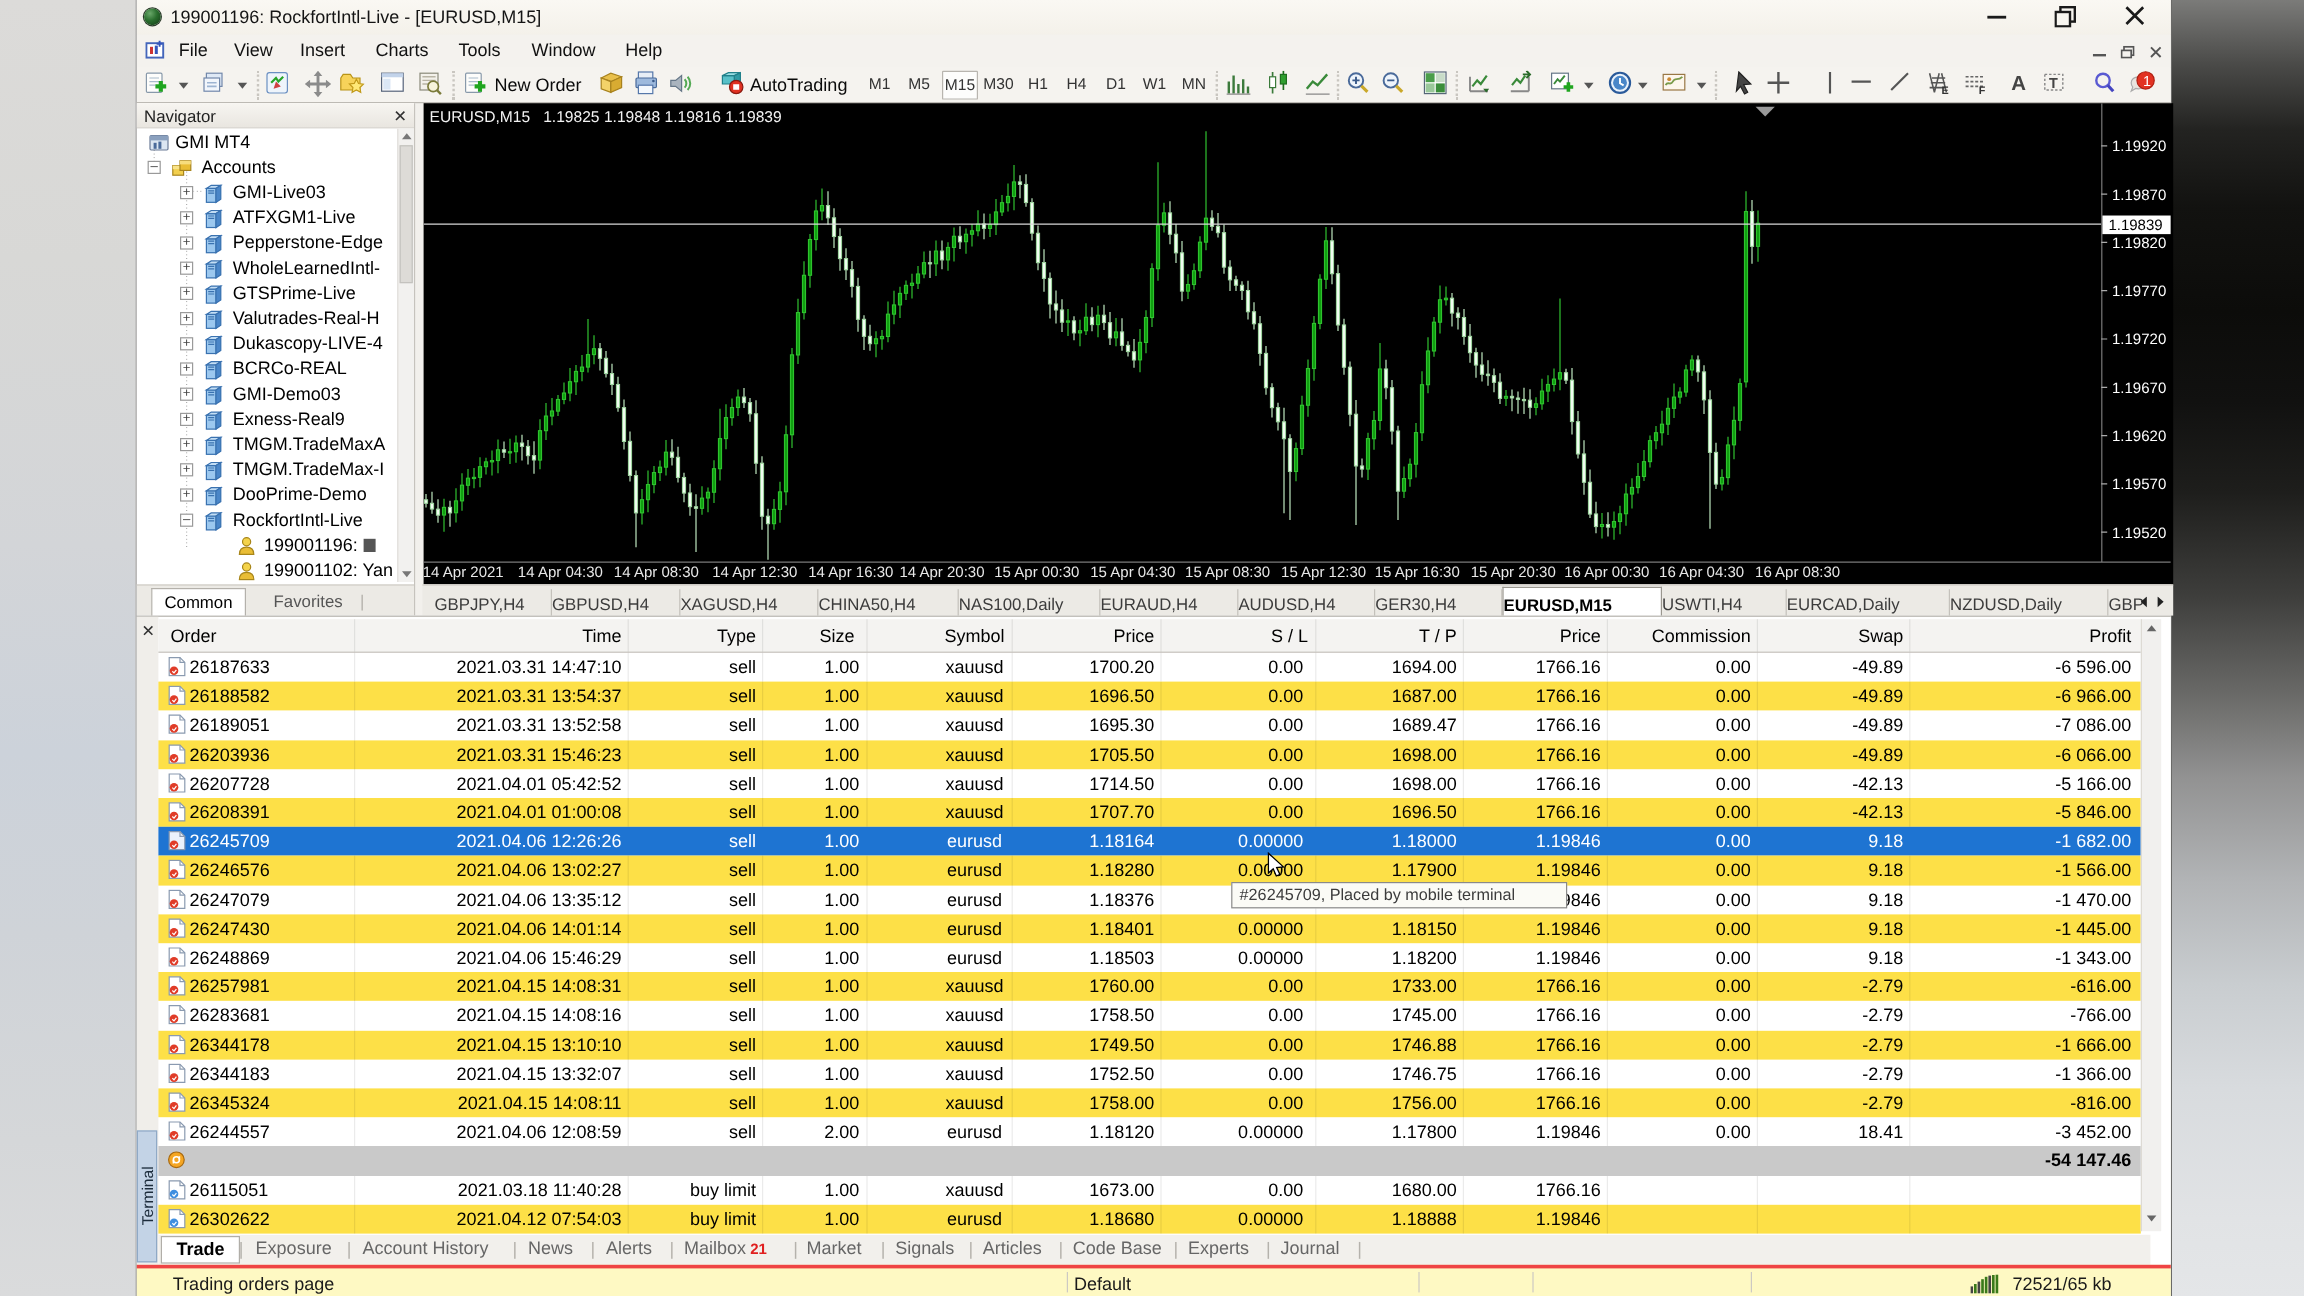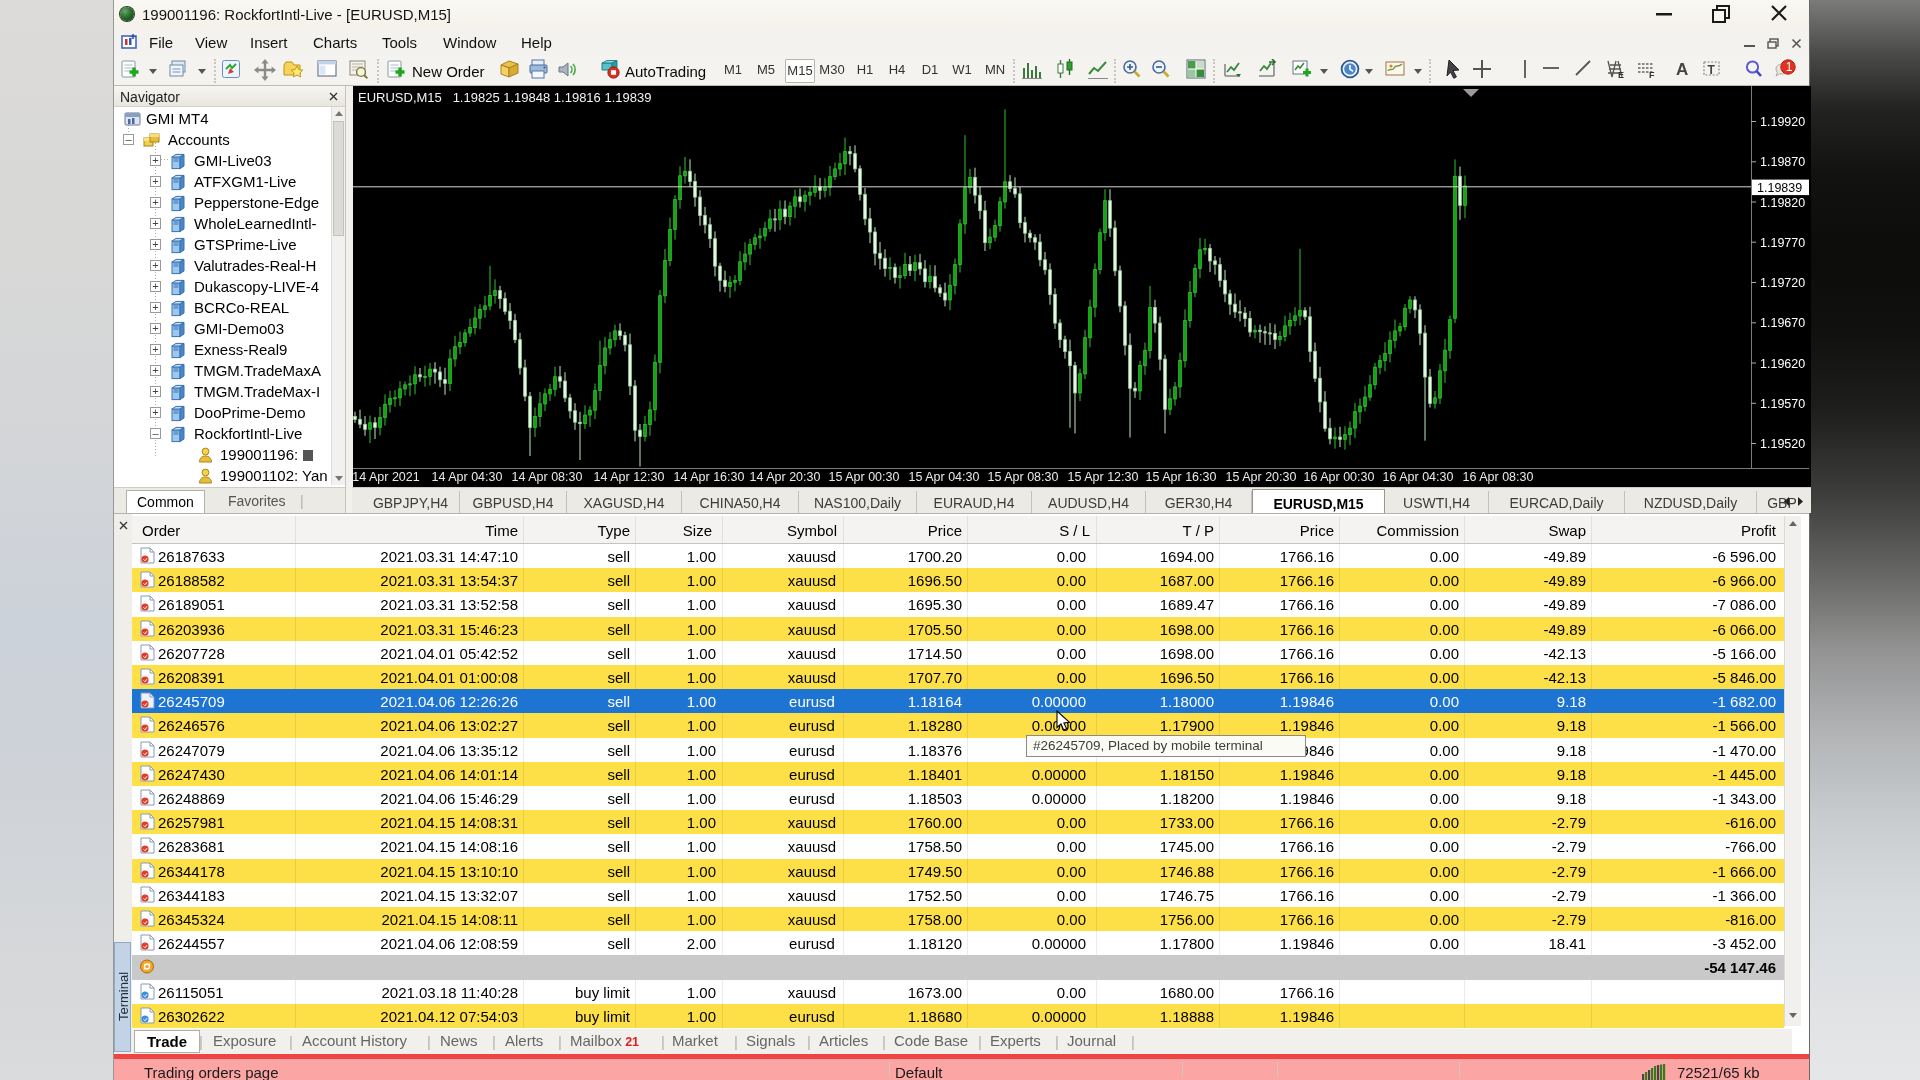--- a/index.html
+++ b/index.html
@@ -25,21 +25,21 @@
 .nav-h{position:absolute;left:0;top:0;width:100%;height:21px;background:linear-gradient(180deg,#f7f5f1,#e9e6e0);border-bottom:1px solid #d4d1cb;font-size:14px;color:#222}
 .nav-tree{position:absolute;left:0;top:21px;width:100%;height:380px;overflow:hidden;font-size:15px;color:#000}
 .trow{position:absolute;height:21px;white-space:nowrap}
 .pm{position:absolute;width:11px;height:11px;border:1px solid #9a9a9a;background:#fff;font-size:11px;line-height:9px;text-align:center;color:#444}
 .nav-tabs{position:absolute;left:0;top:401px;width:100%;height:26px;background:#eceae5;border-top:1px solid #cfccc6;font-size:14px;color:#555}
 .ntab{position:absolute;top:2px;height:24px;padding:3px 10px 0 10px}
 .ntab.on{background:#fff;border:1px solid #b4b1ab;border-bottom:none;color:#000}
 
 .chart{position:absolute;left:239px;top:86px;width:1458px;height:401px;background:#000}
 .ctabs{position:absolute;left:238px;top:487px;width:1459px;height:26px;background:#eceae5;border-top:1px solid #cfccc6;font-size:14px;color:#3c3c3c}
-.ctab{position:absolute;top:3px;height:23px;text-align:center;padding-top:4px;border-right:1px solid #c4c1bb}
+.ctab{position:absolute;top:3px;height:23px;padding-top:4px;border-right:1px solid #c4c1bb}
 .ctab.on{background:#fff;border:1px solid #9a978f;border-bottom:none;font-weight:bold;color:#000;top:1px;height:25px;padding-top:6px}
 
 .term{position:absolute;left:0;top:513px;width:100%;height:541px;background:#fff;border-top:1px solid #b5b2ac}
 .tside{position:absolute;left:0;top:0;width:18px;height:100%;background:#f0eeea}
 .ttab-v{position:absolute;left:0;top:428px;width:17px;height:110px;background:#c3d3e6;border:1px solid #8fa9c6}
 .ttab-v span{position:absolute;left:-37px;top:46px;transform:rotate(-90deg);font-size:13px;color:#1c2c3c;display:block;width:90px;text-align:center}
 .thead{position:absolute;left:18px;top:2px;width:1652px;height:28px;background:#f4f3f1;border-bottom:1px solid #c6c3bd;font-size:15px;color:#000}
 .hc{position:absolute;top:6px}
 .rows{position:absolute;left:18px;top:30px;width:1652px}
 .r{position:absolute;left:0;width:100%;height:24.2px;font-size:15px;color:#000;white-space:nowrap}
@@ -47,21 +47,21 @@
 .r.alt{background:#fde047}
 .r.sel{background:#1e74d2;color:#fff}
 .r.bal{background:#c9c9c9;font-weight:bold}
 .colsep{position:absolute;top:0;bottom:0;width:1px;background:rgba(0,0,0,0.08)}
 .vscroll{position:absolute;right:8px;top:2px;width:17px;height:510px;background:#f1f0ee;border-left:1px solid #dddad4}
 .ttabs{position:absolute;left:18px;top:515px;width:1660px;height:26px;background:#f2f0ec;font-size:15px;color:#666}
 .ttb{position:absolute;top:3px}
 .tdiv{position:absolute;top:4px;color:#b5b2ac}
 .ttb.on{background:#fff;border:1px solid #b1aea8;color:#000;font-weight:bold;padding:2px 12px;top:1px}
 
-.status{position:absolute;left:0;top:1054px;width:100%;height:26px;background:#fca5a5;border-top:5px solid #ef4444;font-size:15px;color:#1a1a1a}
+.status{position:absolute;left:0;top:1054px;width:100%;height:26px;background:#fef9c3;border-top:3px solid #ef4444;font-size:15px;color:#1a1a1a}
 .sdiv{position:absolute;top:3px;bottom:3px;width:1px;background:#ccc9c3}
 svg{display:block}
 .px{position:absolute}
 </style></head>
 <body>
 <div class="desk-l"></div>
 <div class="desk-r"></div>
 <div class="win">
 
 <div class="titlebar">

